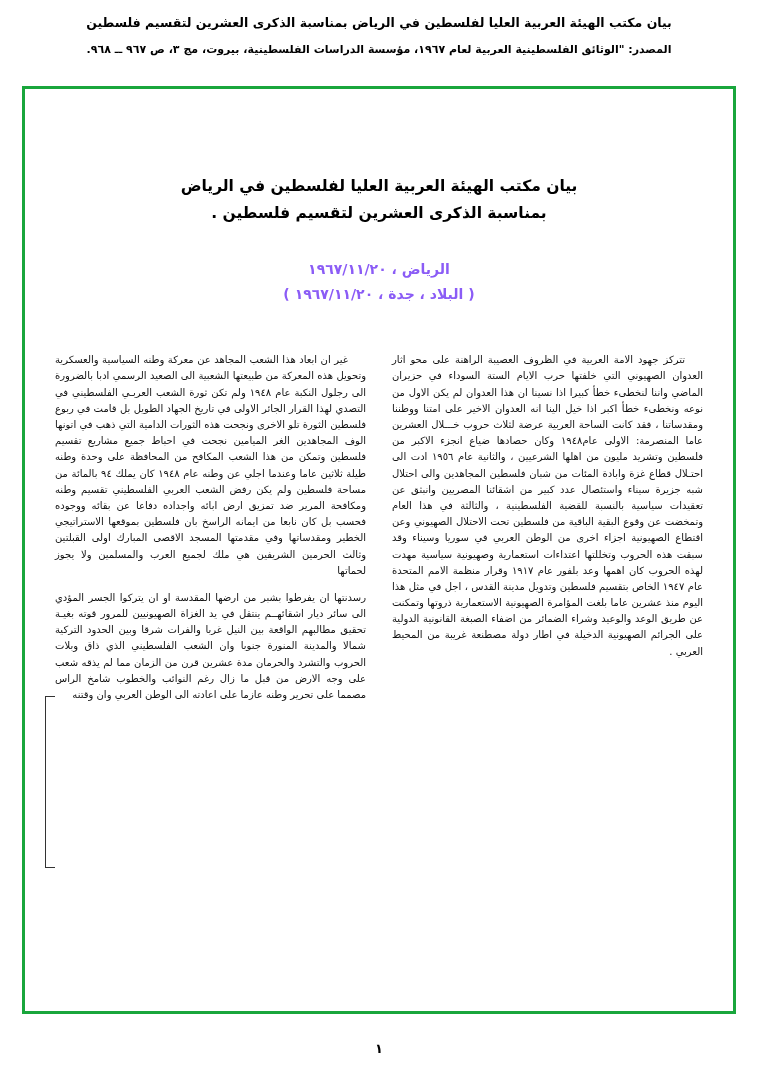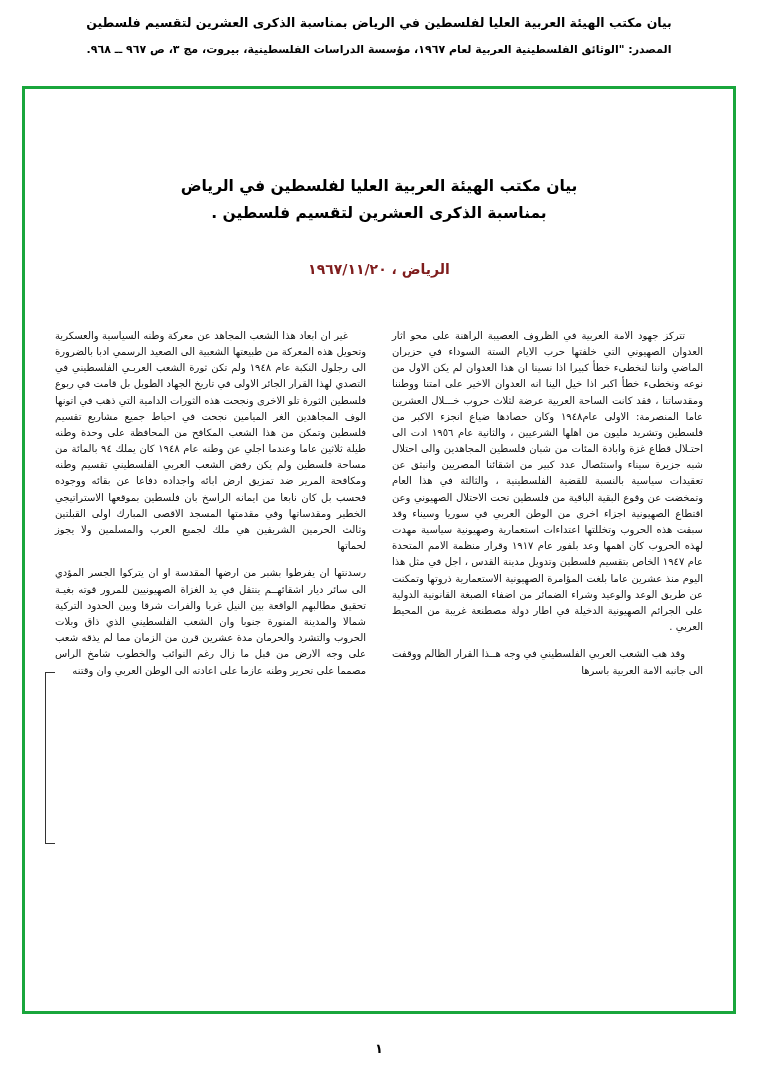--- a/index.html
+++ b/index.html
@@ -65,21 +65,21 @@
     line-height: 1.75;
     color: #000;
     margin: 58px auto 0 auto;
     width: 430px;
   }
   .dateblock {
     text-align: center;
     font-size: 14px;
     font-weight: bold;
     line-height: 1.75;
-    color: #7f1d1d;
+    color: #8b5cf6;
     margin-top: 30px;
     width: 430px;
     margin-left: auto;
     margin-right: auto;
   }
   
   .columns {
     margin-top: 46px;
     display: flex;
     flex-direction: row;
@@ -137,27 +137,27 @@
     <div class="source-line">المصدر: "الوثائق الفلسطينية العربية لعام ١٩٦٧، مؤسسة الدراسات الفلسطينية، بيروت، مج ٣، ص ٩٦٧ ــ ٩٦٨.</div>
   </div>
 
   <div class="frame">
     <div class="frame-inner">
 
       <div class="headline">بيان مكتب الهيئة العربية العليا لفلسطين في الرياض بمناسبة الذكرى العشرين لتقسيم فلسطين .</div>
 
       <div class="dateblock">
         <div>الرياض ، ١٩٦٧/١١/٢٠</div>
+        <div>( البلاد ، جدة ، ١٩٦٧/١١/٢٠ )</div>
       </div>
 
       <div class="columns">
 
         <div class="col col-right">
           <p class="indent">تتركز جهود الامة العربية في الظروف العصيبة الراهنة على محو اثار العدوان الصهيوني التي خلفتها حرب الايام الستة السوداء في حزيران الماضي واننا لنخطىء خطأ كبيرا اذا نسينا ان هذا العدوان لم يكن الاول من نوعه ونخطىء خطأ اكبر اذا خيل الينا انه العدوان الاخير على امتنا ووطننا ومقدساتنا ، فقد كانت الساحة العربية عرضة لثلاث حروب خـــلال العشرين عاما المنصرمة: الاولى عام١٩٤٨ وكان حصادها ضياع انجزء الاكبر من فلسطين وتشريد مليون من اهلها الشرعيين ، والثانية عام ١٩٥٦ ادت الى احتـلال قطاع غزة وابادة المئات من شبان فلسطين المجاهدين والى احتلال شبه جزيرة سيناء واستئصال عدد كبير من اشقائنا المصريين وانبثق عن تعقيدات سياسية بالنسبة للقضية الفلسطينية ، والثالثة في هذا العام وتمخضت عن وقوع البقية الباقية من فلسطين تحت الاحتلال الصهيوني وعن اقتطاع الصهيونية اجزاء اخرى من الوطن العربي في سوريا وسيناء وقد سبقت هذه الحروب وتخللتها اعتداءات استعمارية وصهيونية سياسية مهدت لهذه الحروب كان اهمها وعد بلفور عام ١٩١٧ وقرار منظمة الامم المتحدة عام ١٩٤٧ الخاص بتقسيم فلسطين وتدويل مدينة القدس ، اجل في مثل هذا اليوم منذ عشرين عاما بلغت المؤامرة الصهيونية الاستعمارية ذروتها وتمكنت عن طريق الوعد والوعيد وشراء الضمائر من اضفاء الصبغة القانونية الدولية على الجرائم الصهيونية الدخيلة في اطار دولة مصطنعة غريبة من المحيط العربي .</p>
-          <p class="indent">وقد هب الشعب العربي الفلسطيني في وجه هــذا القرار الظالم ووقفت الى جانبه الامة العربية باسرها</p>
         </div>
 
         <div class="col col-left">
           <span class="bracket"></span>
           <p class="indent">غير ان ابعاد هذا الشعب المجاهد عن معركة وطنه السياسية والعسكرية وتحويل هذه المعركة من طبيعتها الشعبية الى الصعيد الرسمي ادبا بالضرورة الى رجلول النكبة عام ١٩٤٨ ولم تكن ثورة الشعب العربـي الفلسطيني في التصدي لهذا القرار الجائر الاولى في تاريخ الجهاد الطويل بل قامت في ربوع فلسطين الثورة تلو الاخرى ونجحت هذه الثورات الدامية التي ذهب في اتونها الوف المجاهدين الغر الميامين نجحت في احباط جميع مشاريع تقسيم فلسطين وتمكن من هذا الشعب المكافح من المحافظة على وحدة وطنه طيلة ثلاثين عاما وعندما اجلي عن وطنه عام ١٩٤٨ كان يملك ٩٤ بالمائة من مساحة فلسطين ولم يكن رفض الشعب العربي الفلسطيني تقسيم وطنه ومكافحة المرير ضد تمزيق ارض ابائه واجداده دفاعا عن بقائه ووجوده فحسب بل كان نابعا من ايمانه الراسخ بان فلسطين بموقعها الاستراتيجي الخطير ومقدساتها وفي مقدمتها المسجد الاقصى المبارك اولى القبلتين وثالث الحرمين الشريفين هي ملك لجميع العرب والمسلمين ولا يجوز لحماتها</p>
           <p>رسدنتها ان يفرطوا بشبر من ارضها المقدسة او ان يتركوا الجسر المؤدي الى سائر ديار اشقائهــم ينتقل في يد الغزاة الصهيونيين للمرور قوته بغيـة تحقيق مطالبهم الواقعة بين النيل غربا والفرات شرقا وبين الحدود التركية شمالا والمدينة المنورة جنوبا وان الشعب الفلسطيني الذي ذاق وبلات الحروب والتشرد والحرمان مدة عشرين قرن من الزمان مما لم يذقه شعب على وجه الارض من قبل ما زال رغم النوائب والخطوب شامخ الراس مصمما على تحرير وطنه عازما على اعادته الى الوطن العربي وان وقتنه</p>
         </div>
 
       </div>
     </div>

